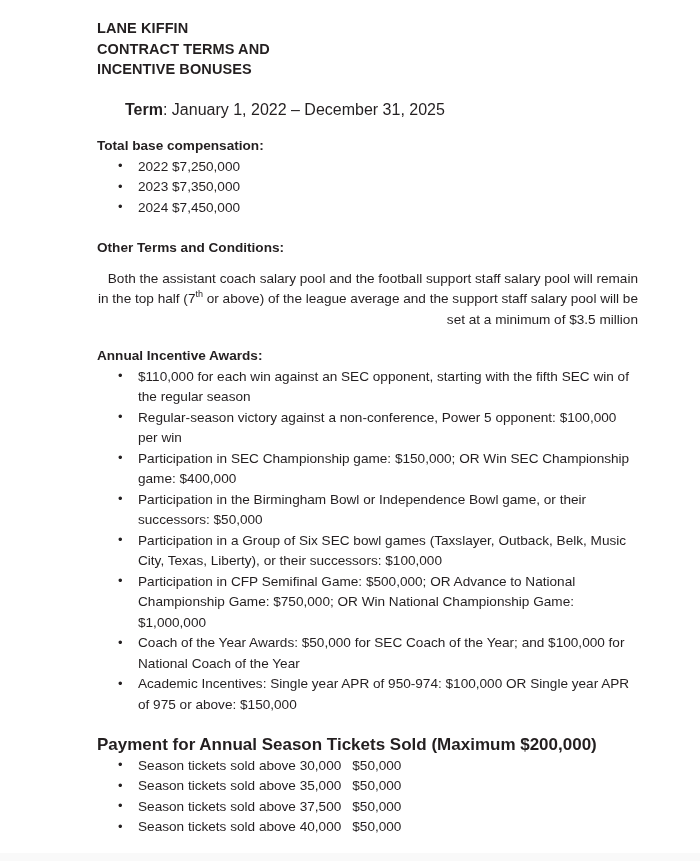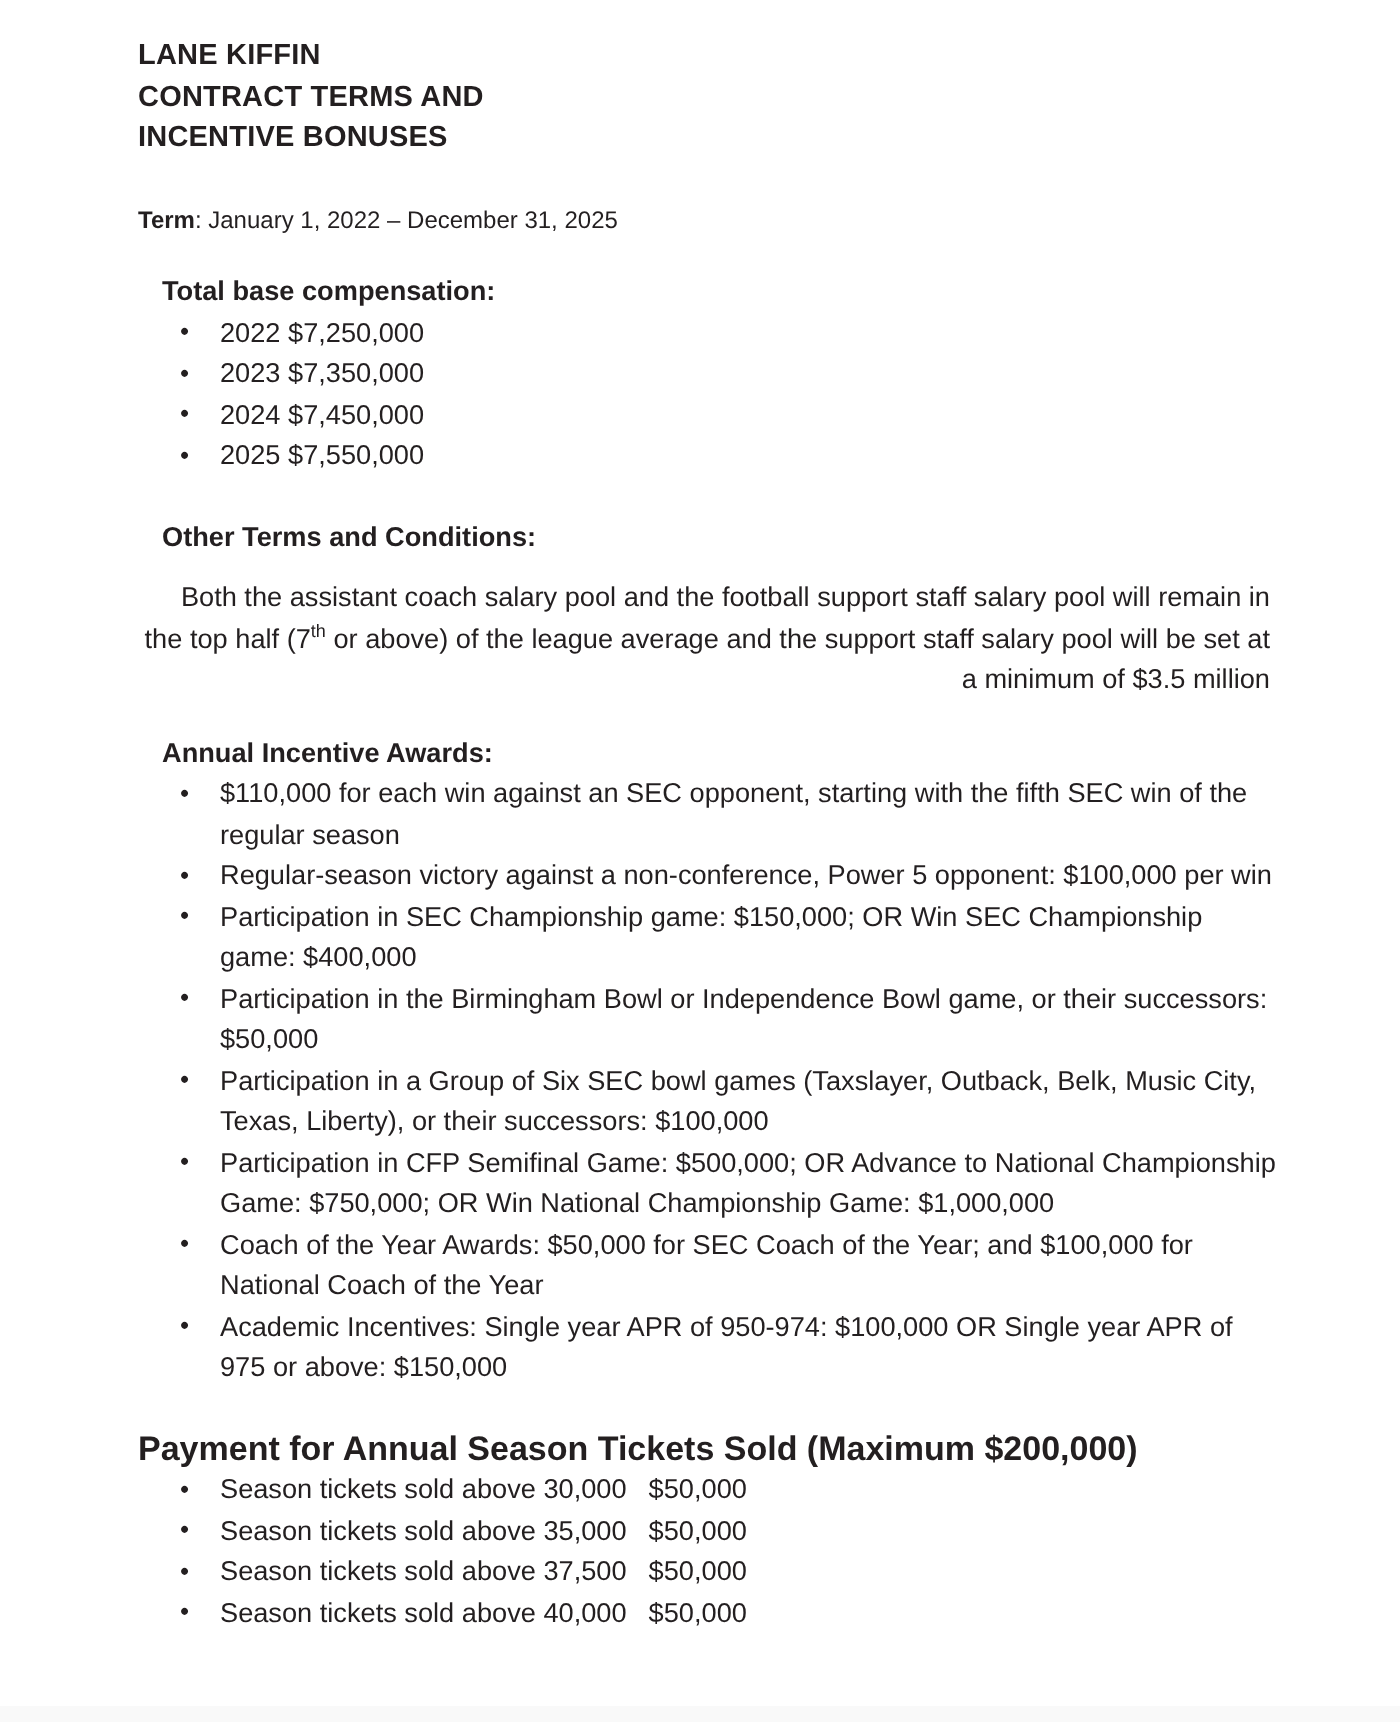--- a/index.html
+++ b/index.html
@@ -14,21 +14,21 @@
     color: #231f20;
     overflow: hidden;
     position: relative;
   }
   .page {
     position: relative;
     width: 700px;
     height: 861px;
     background: #ffffff;
     box-sizing: border-box;
-    padding: 18px 62px 0 69px;
+    padding: 18px 62px 0 97px;
   }
   .page-bottom-edge {
     position: absolute;
     left: 0;
     bottom: 0;
     width: 700px;
     height: 8px;
     background: #f9f9f9;
   }
 
@@ -38,30 +38,30 @@
     line-height: 20.5px;
     letter-spacing: 0.1px;
   }
   .doc-title div { white-space: nowrap; }
 
   .spacer-lg { height: 20px; }
   .spacer-md { height: 16px; }
   .spacer-sm { height: 10px; }
 
   .term-line {
-    font-size: 12px;
+    font-size: 16px;
     line-height: 20.5px;
+    margin-left: 28px;
   }
   .term-line .lbl { font-weight: bold; }
 
   .section-head {
     font-weight: bold;
     font-size: 13.6px;
     line-height: 20.5px;
-    margin-left: 12px;
   }
 
   .body-para {
     font-size: 13.6px;
     line-height: 20.5px;
     text-align: right;
     max-width: 566px;
   }
   .body-para sup {
     font-size: 9px;
@@ -124,21 +124,20 @@
   </div>
 
   <div class="spacer-md"></div>
 
   <div class="section-head">Total base compensation:</div>
 
   <ul class="bullets">
     <li>2022 $7,250,000</li>
     <li>2023 $7,350,000</li>
     <li>2024 $7,450,000</li>
-    <li>2025 $7,550,000</li>
   </ul>
 
   <div class="spacer-lg"></div>
 
   <div class="section-head">Other Terms and Conditions:</div>
 
   <div class="spacer-sm"></div>
 
   <div class="body-para"><span>Both the assistant coach salary pool and the football support staff salary pool will remain in the top half (7</span><sup>th</sup><span> or above) of the league average and the support staff salary pool will be set at a minimum of $3.5 million</span></div>
 

